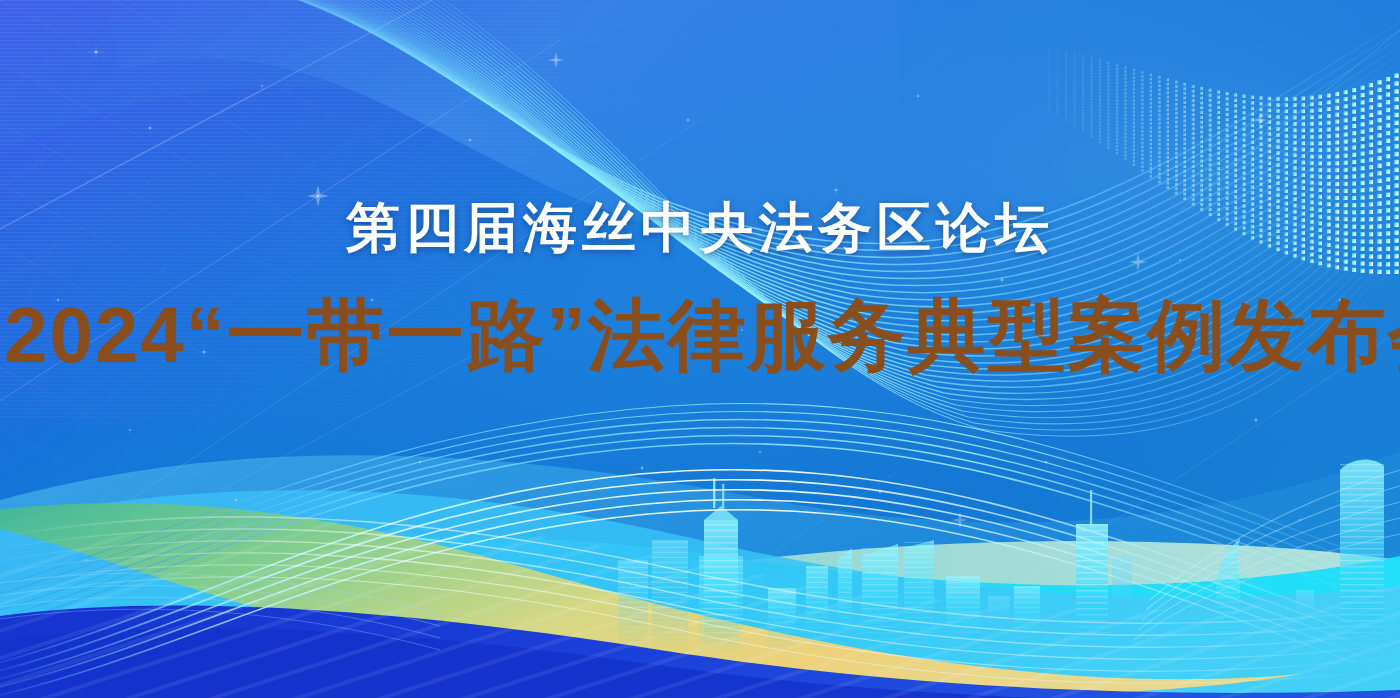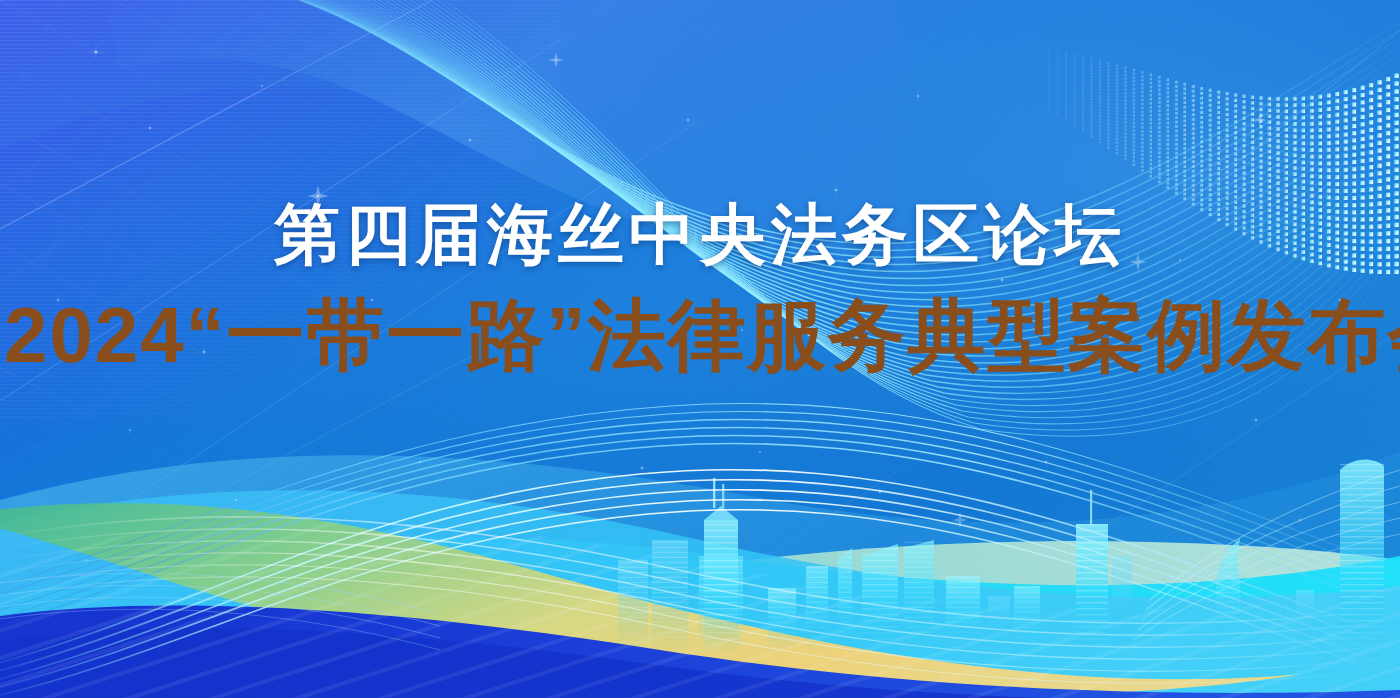--- a/index.html
+++ b/index.html
@@ -10,21 +10,21 @@
   }
   #stage svg.layer{position:absolute;left:0;top:0;width:1400px;height:698px;display:block;}
 
   
   .textwrap{
     position:absolute;left:0;top:0;width:1400px;height:698px;
     pointer-events:none;z-index:40;
   }
   .subtitle{
     position:absolute;left:0;top:196px;width:1400px;text-align:center;
-    font-size:66px;font-weight:700;color:#ffffff;letter-spacing:5px;
+    font-size:54px;font-weight:700;color:#ffffff;letter-spacing:5px;
     line-height:1.18;
     text-shadow:0 2px 6px rgba(4,40,92,.45);
     font-family:"Liberation Sans","DejaVu Sans",sans-serif;
   }
   .maintitle{
     position:absolute;left:0;top:288px;width:1400px;text-align:center;
     font-size:78px;font-weight:700;letter-spacing:2px;line-height:1.1;
     font-family:"Liberation Sans","DejaVu Sans",sans-serif;
     color:#f3d7ad;
     background:linear-gradient(180deg,

